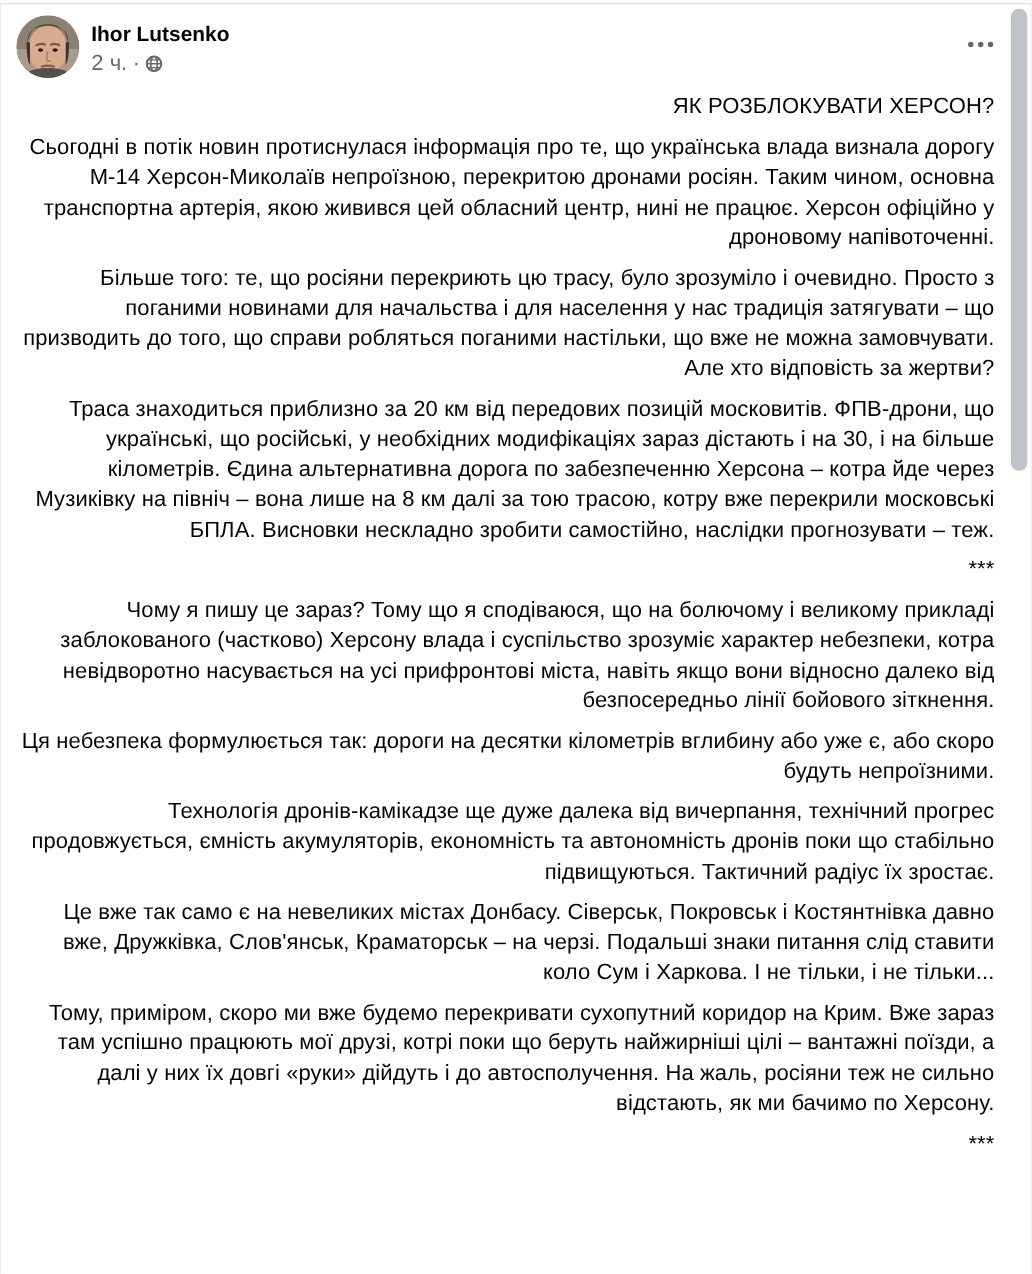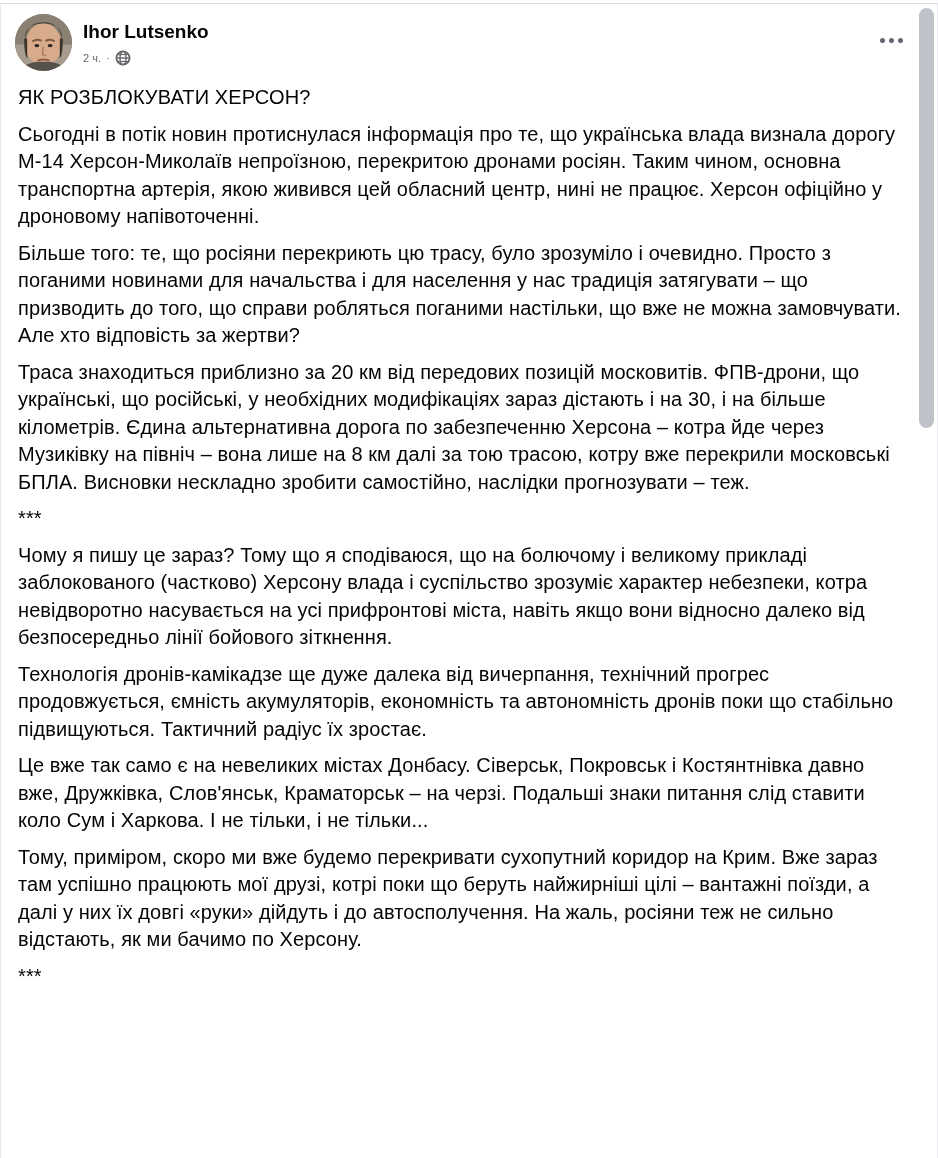--- a/index.html
+++ b/index.html
@@ -41,21 +41,21 @@
     font-weight: bold;
     color: #050505;
     line-height: 24px;
     cursor: pointer;
   }
   .meta {
     display: flex;
     align-items: center;
     gap: 5px;
     margin-top: 4px;
-    font-size: 11px;
+    font-size: 20px;
     color: #65676b;
     line-height: 20px;
   }
   .meta .sep { color: #65676b; }
   .globe { display: inline-flex; width: 16px; height: 16px; }
   .globe svg { width: 16px; height: 16px; }
   .more-btn {
     position: absolute;
     top: 26px; right: 30px;
     background: none;
@@ -70,21 +70,21 @@
     border-radius: 50%;
     background: #606770;
     display: block;
   }
   .post-body {
     padding: 13px 33px 0 17px;
     font-size: 20px;
     line-height: 27.5px;
     letter-spacing: 0.1px;
   }
-  .para { margin: 0 0 9px 0; }
+  .para { margin: 0 0 9px 0; text-align: right; }
   
   .scrollbar {
     position: absolute;
     top: 0; right: 0;
     width: 20px; height: 100%;
     background: transparent;
     cursor: pointer;
   }
   .scrollbar .thumb {
     position: absolute;
@@ -148,20 +148,21 @@
   </div>
 
   <div class="post-body">
     <div class="para">ЯК РОЗБЛОКУВАТИ ХЕРСОН?</div>
     <div id="paragraphs">
         <div class="para">Сьогодні в потік новин протиснулася інформація про те, що українська влада визнала дорогу М-14 Херсон-Миколаїв непроїзною, перекритою дронами росіян. Таким чином, основна транспортна артерія, якою живився цей обласний центр, нині не працює. Херсон офіційно у дроновому напівоточенні.</div>
         <div class="para">Більше того: те, що росіяни перекриють цю трасу, було зрозуміло і очевидно. Просто з поганими новинами для начальства і для населення у нас традиція затягувати – що призводить до того, що справи робляться поганими настільки, що вже не можна замовчувати. Але хто відповість за жертви?</div>
         <div class="para">Траса знаходиться приблизно за 20 км від передових позицій московитів. ФПВ-дрони, що українські, що російські, у необхідних модифікаціях зараз дістають і на 30, і на більше кілометрів. Єдина альтернативна дорога по забезпеченню Херсона – котра йде через Музиківку на північ – вона лише на 8 км далі за тою трасою, котру вже перекрили московські БПЛА. Висновки нескладно зробити самостійно, наслідки прогнозувати – теж.</div>
         <div class="para">***</div>
         <div class="para">Чому я пишу це зараз? Тому що я сподіваюся, що на болючому і великому прикладі заблокованого (частково) Херсону влада і суспільство зрозуміє характер небезпеки, котра невідворотно насувається на усі прифронтові міста, навіть якщо вони відносно далеко від безпосередньо лінії бойового зіткнення.</div>
+        <div class="para">Ця небезпека формулюється так: дороги на десятки кілометрів вглибину або уже є, або скоро будуть непроїзними.</div>
         <div class="para">Технологія дронів-камікадзе ще дуже далека від вичерпання, технічний прогрес продовжується, ємність акумуляторів, економність та автономність дронів поки що стабільно підвищуються. Тактичний радіус їх зростає.</div>
         <div class="para">Це вже так само є на невеликих містах Донбасу. Сіверськ, Покровськ і Костянтнівка давно вже, Дружківка, Слов'янськ, Краматорськ – на черзі. Подальші знаки питання слід ставити коло Сум і Харкова. І не тільки, і не тільки...</div>
         <div class="para">Тому, приміром, скоро ми вже будемо перекривати сухопутний коридор на Крим. Вже зараз там успішно працюють мої друзі, котрі поки що беруть найжирніші цілі – вантажні поїзди, а далі у них їх довгі «руки» дійдуть і до автосполучення. На жаль, росіяни теж не сильно відстають, як ми бачимо по Херсону.</div>
         <div class="para">***</div>
       </div>
   </div>
 
 </div>
 
 <div class="scrollbar">

